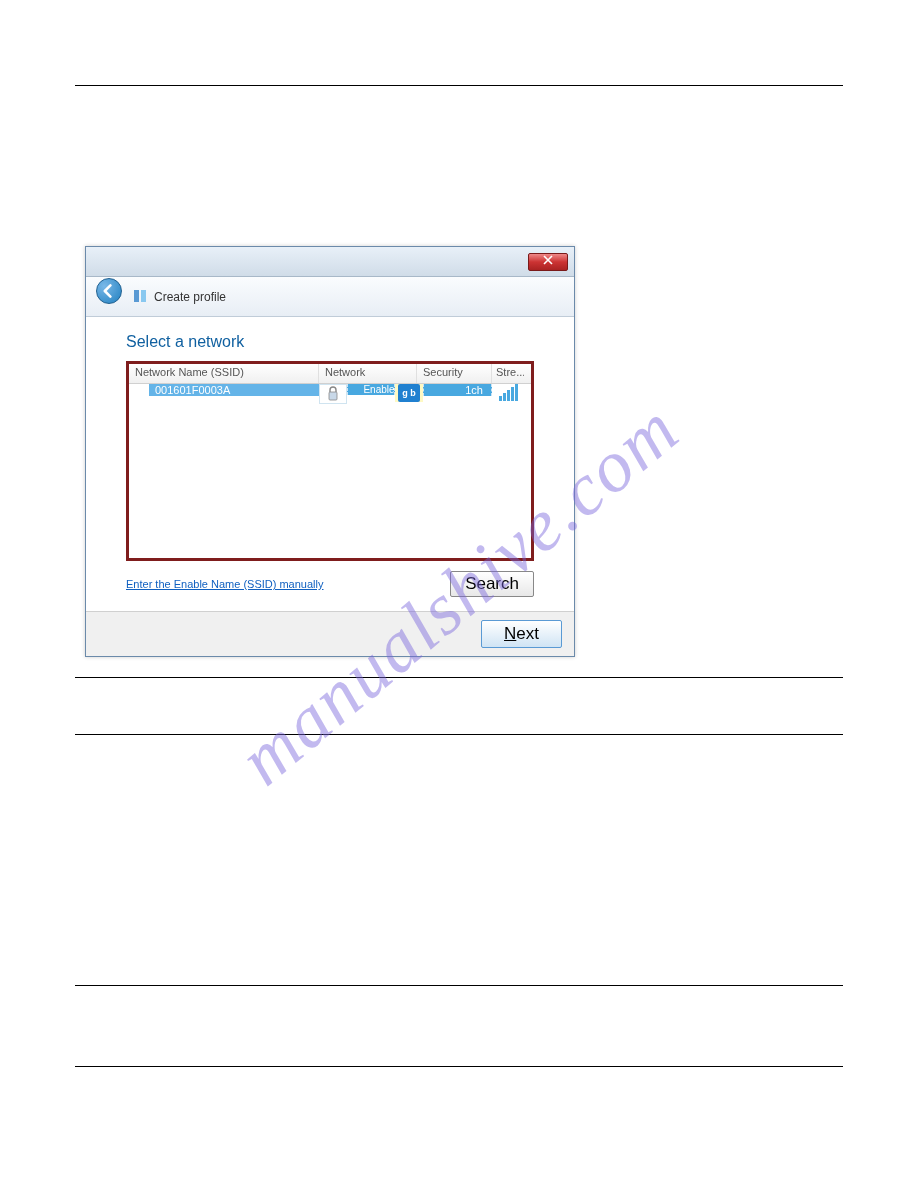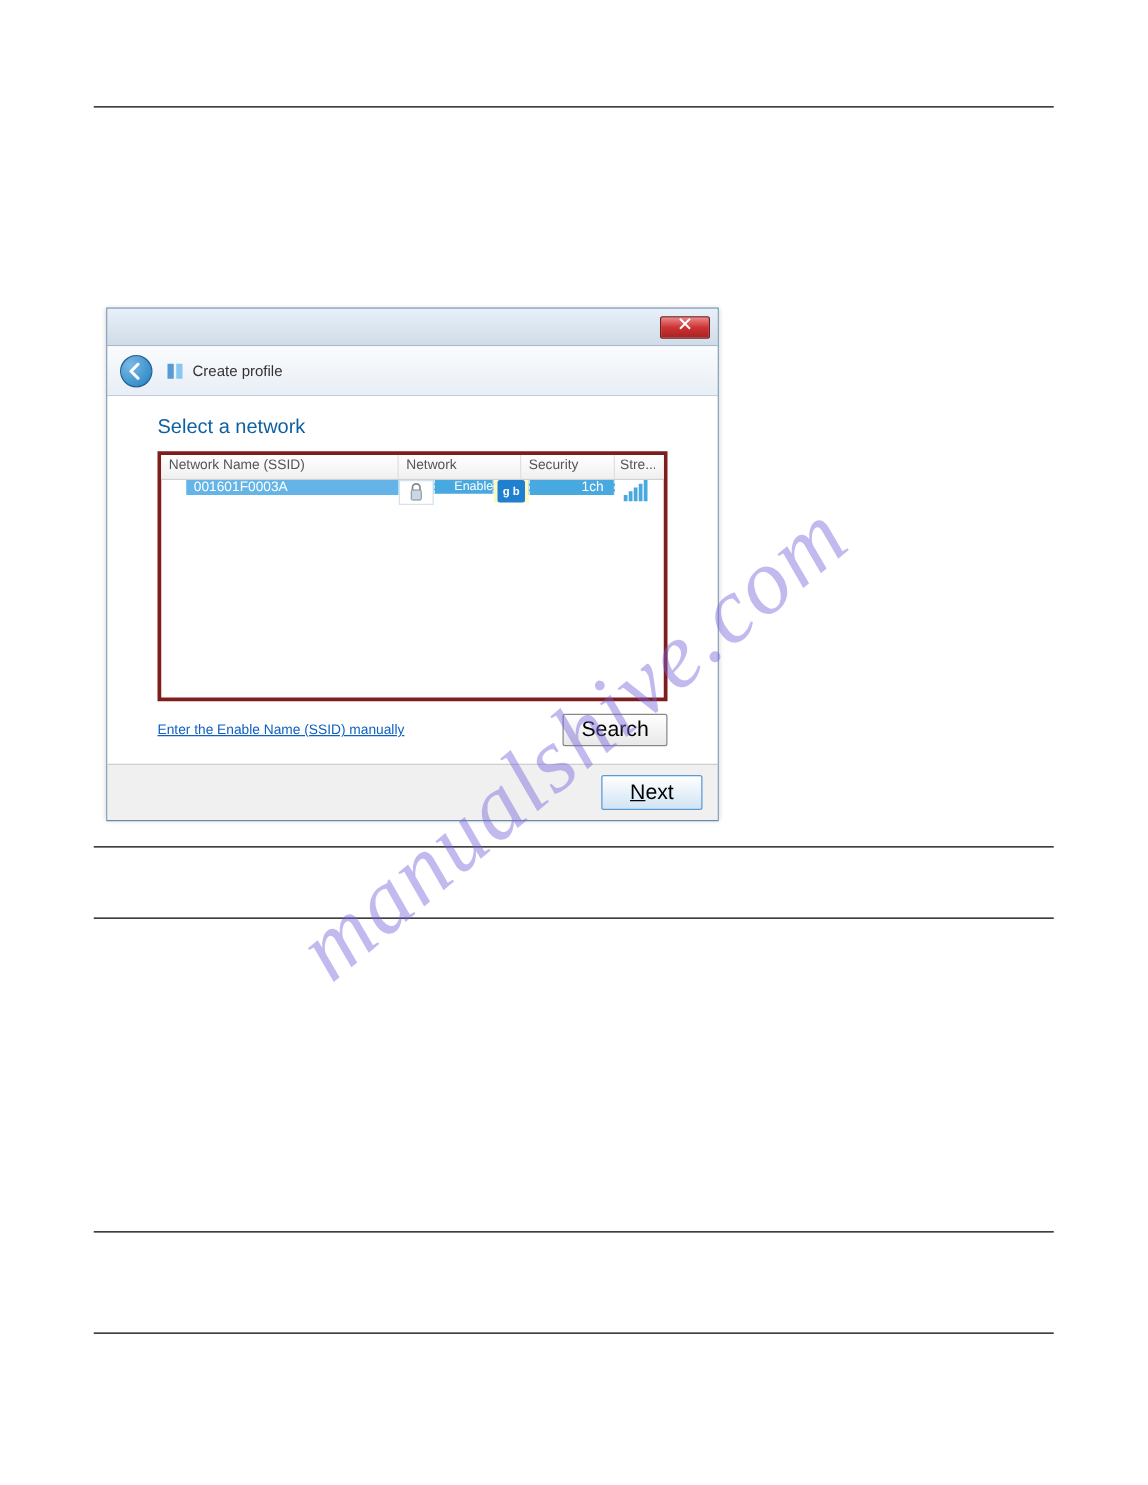--- a/index.html
+++ b/index.html
@@ -45,22 +45,22 @@
       font-size: 11px;
       font-weight: bold;
       text-align: center;
       line-height: 14px;
       cursor: pointer;
     }
     .header-row {
       height: 40px;
       background: linear-gradient(to bottom, #fafcfe 0%, #e8eef5 100%);
       display: flex;
-      align-items: center;
-      padding: 0 10px;
+      align-items: flex-end;
+      padding: 12px 10px;
       border-bottom: 1px solid #c0ccd8;
     }
     .back-btn {
       width: 26px;
       height: 26px;
       border-radius: 50%;
       background: radial-gradient(circle at 30% 30%, #7ab8e8 0%, #2080c0 100%);
       border: 1px solid #206090;
       display: flex;
       align-items: center;

